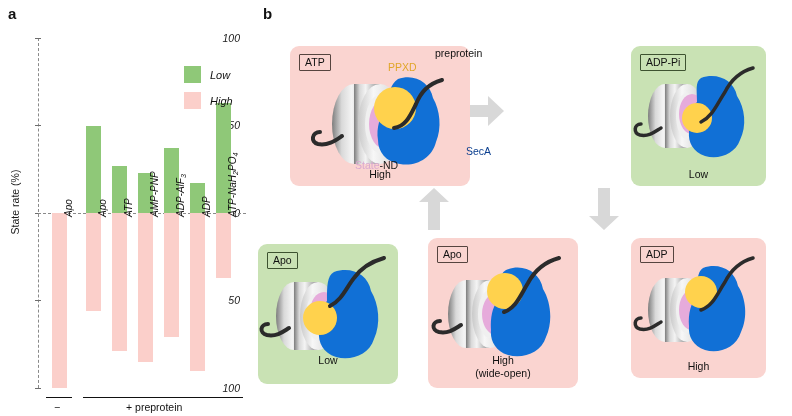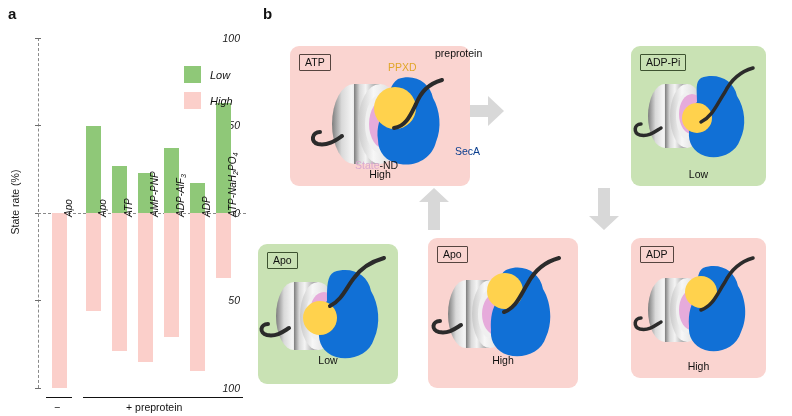--- a/index.html
+++ b/index.html
@@ -252,21 +252,21 @@
                  C86 82 90 70 96 62 C98 50 100 38 108 33 Z" fill="#1170d6"></path>
 
         <circle cx="105" cy="62" r="21" fill="#ffd24d"></circle>
 
         <path d="M104 82 C116 80 120 70 126 58 C131 46 138 38 152 34" stroke="#2b2b2b" stroke-width="4" fill="none" stroke-linecap="round"></path>
         <path d="M30 86 C22 86 20 96 28 98 C38 100 46 94 52 90" stroke="#2b2b2b" stroke-width="4" fill="none" stroke-linecap="round"></path>
       </svg>
 
       <div class="free-label lbl-ppxd" style="left:57px;top:16px;">PPXD</div>
       <div class="free-label lbl-preprotein" style="left:104px;top:2px;">preprotein</div>
-      <div class="free-label lbl-seca" style="left:124px;top:100px;">SecA</div>
+      <div class="free-label lbl-seca" style="left:135px;top:100px;">SecA</div>
       <div class="free-label" style="left:24px;top:114px;"><span class="lbl-secyeg">State</span><span class="lbl-nd">-ND</span></div>
 
       <div class="statelabel" style="top:122px;">High</div>
     </div>
 
     <div class="state-box green" style="left:373px;top:46px;width:135px;height:140px;">
       <div class="tag greenbox">ADP-Pi</div>
 
       <svg class="cartoon" width="135" height="140" viewBox="0 0 135 140">
         <defs>
@@ -361,20 +361,21 @@
         <ellipse cx="68" cy="76" rx="14" ry="21" fill="#e6abdb"></ellipse>
         <path d="M78 32 C95 25 112 34 115 51 C123 64 125 84 118 99
                  C113 115 95 121 80 117 C67 113 62 102 63 92
                  C62 79 65 67 71 61 C71 46 71 36 78 32 Z" fill="#1170d6"></path>
         <circle cx="77" cy="53" r="18" fill="#ffd24d"></circle>
         <path d="M76 74 C88 70 92 58 100 45 C107 32 116 24 131 20" stroke="#2b2b2b" stroke-width="4" fill="none" stroke-linecap="round"></path>
         <path d="M12 83 C4 83 3 92 11 94 C21 96 28 90 33 87" stroke="#2b2b2b" stroke-width="4" fill="none" stroke-linecap="round"></path>
       </svg>
 
       <div class="statelabel" style="top:116px;">High</div>
+      <div class="statelabel" style="top:129px;">(wide-open)</div>
     </div>
 
     <div class="state-box green" style="left:0px;top:244px;width:140px;height:140px;">
       <div class="tag greenbox">Apo</div>
 
       <svg class="cartoon" width="140" height="140" viewBox="0 0 140 140">
         <defs>
           <linearGradient id="gmetal5" x1="0" y1="0" x2="1" y2="0">
             <stop offset="0%" stop-color="#7d7d7d"></stop>
               <stop offset="22%" stop-color="#d9d9d9"></stop>

